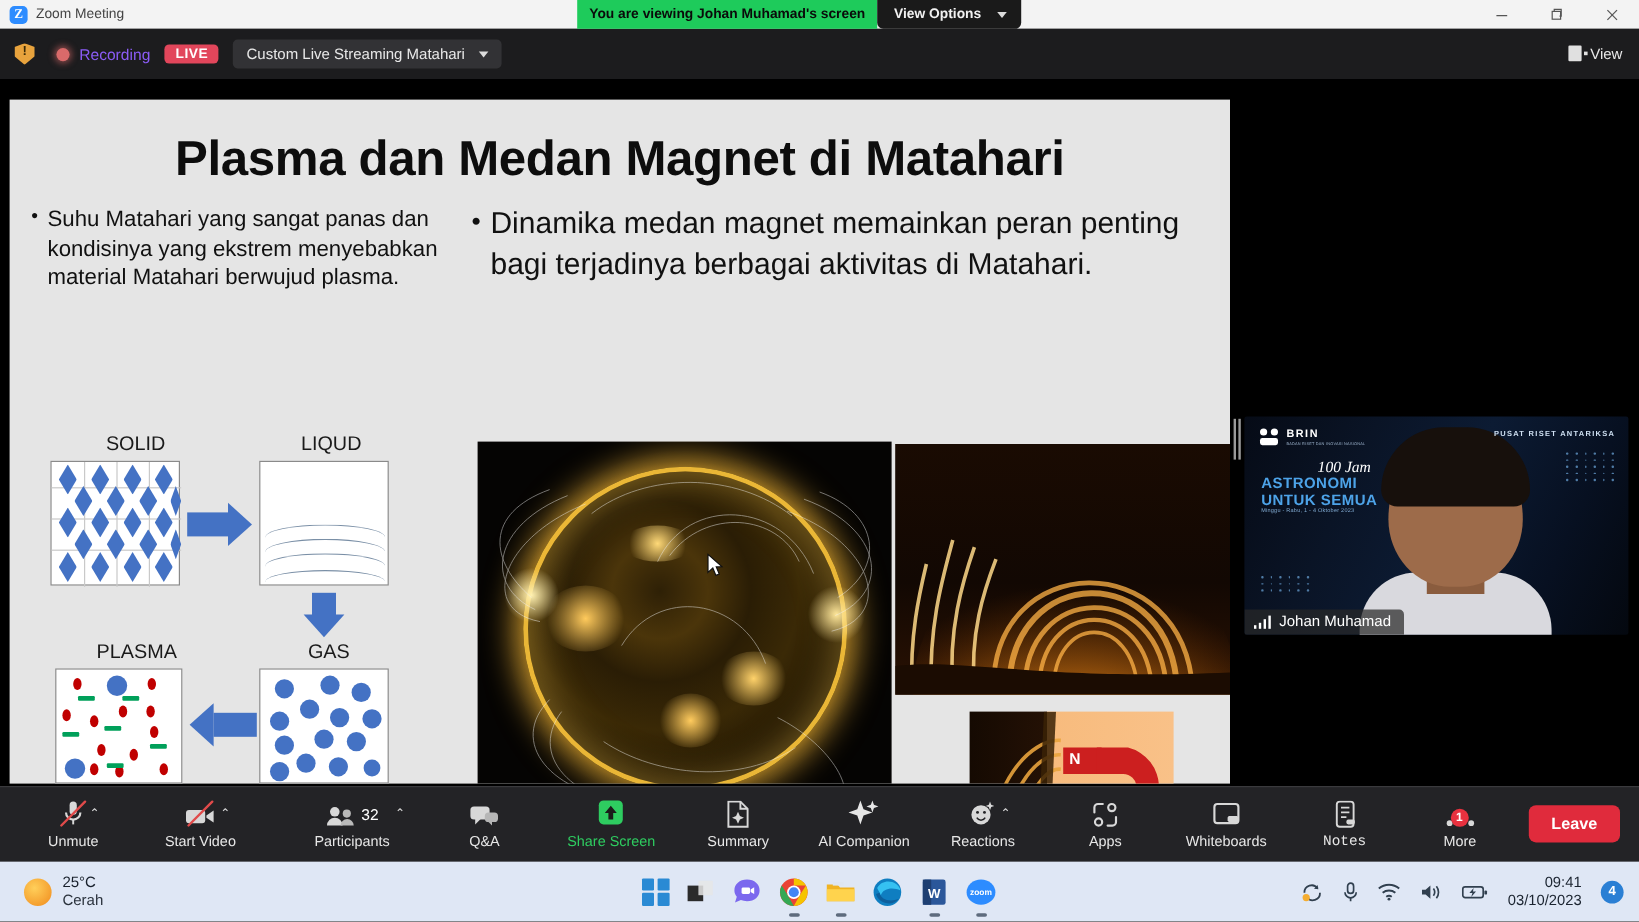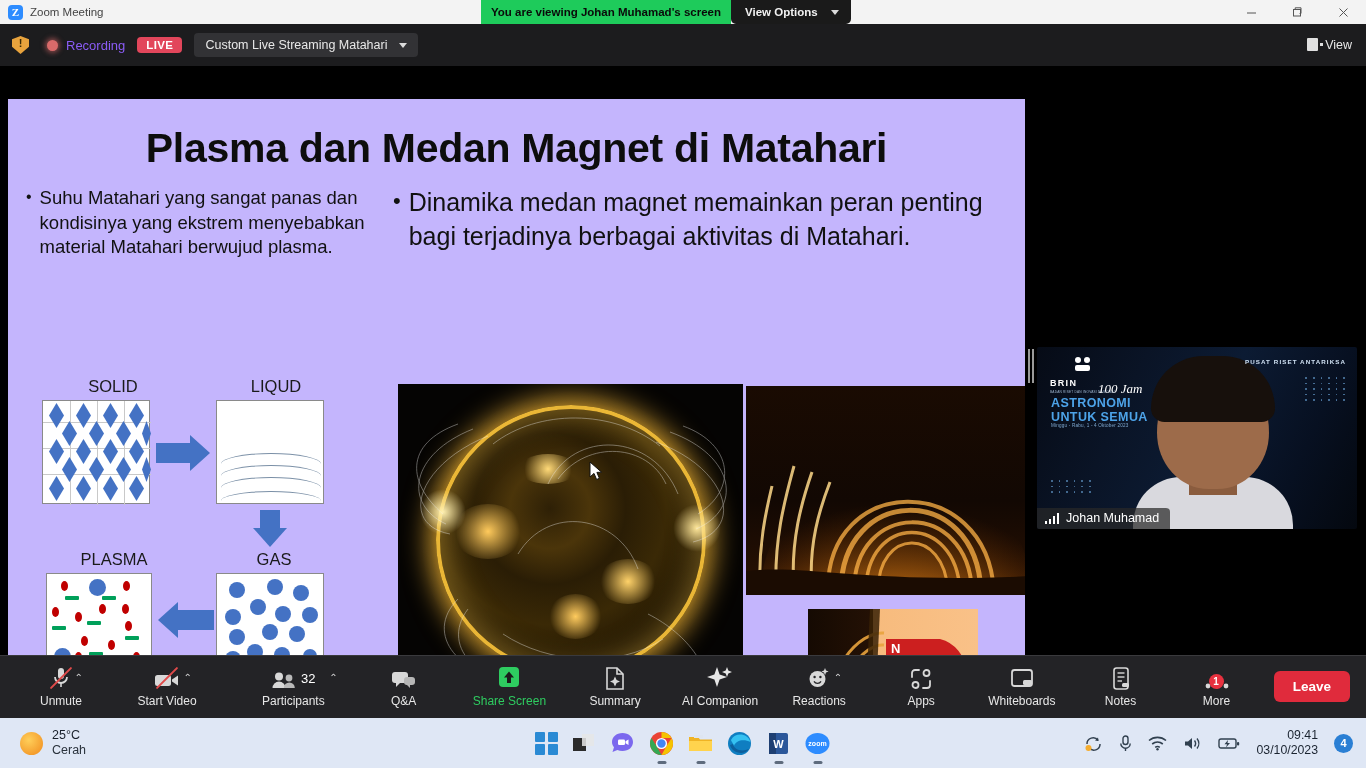--- a/index.html
+++ b/index.html
@@ -79,21 +79,21 @@
     color:#e8e8e8; font-size:12.5px;
   }
   #view-ico { width:11px;height:13px;background:#e0e0e0;border-radius:1px; position:relative;}
   #view-ico:after{content:"";position:absolute;right:-5px;top:5px;width:3px;height:3px;background:#e0e0e0;}
 
   
   #stage { position:absolute; left:0; top:66px; width:1366px; height:589px; background:#000; }
 
   #slide {
     position:absolute; left:8px; top:17px; width:1017px; height:570px;
-    background:#c4b5fd; overflow:hidden;margin-top:16px;
+    background:#e5e5e5; overflow:hidden;
   }
   #slide-title {
     text-align:center; font-family:"Liberation Sans", sans-serif; font-weight:bold;
     font-size:41px; color:#0d0d0d; margin-top:26px; letter-spacing:-0.3px;
   }
 
   .bullet-row { display:flex; margin-top:14px; }
   .bcol-left { width:375px; padding-left:18px; }
   .bcol-right { flex:1; padding-left:10px; padding-right:16px;}
   .bul { display:flex; }
@@ -170,21 +170,21 @@
     display:flex; align-items:center; justify-content:center; gap:2px;
   }
   #drag-handle i { display:block; width:2px; height:34px; background:#9a9a9a; }
 
   
   #videotile {
     position:absolute; left:1037px; top:281px; width:320px; height:182px;
     background: linear-gradient(115deg,#060b16 0%,#0a1426 28%,#0c1b33 52%,#071021 78%,#04080f 100%);
     overflow:hidden; border-radius:2px;
   }
-  #vt-brin { position:absolute; left:13px; top:9px; display:flex; align-items:center; gap:6px;flex-direction:column;}
+  #vt-brin { position:absolute; left:13px; top:9px; display:flex; align-items:center; gap:6px;}
   #brin-mark { width:16px;height:16px; position:relative; }
   #brin-mark b{ position:absolute; background:#fff; }
   #vt-brin-txt { color:#fff; font-size:9px; font-weight:bold; letter-spacing:1.3px; }
   #vt-brin-sub { color:#9fb6d0; font-size:3.2px; letter-spacing:.2px; margin-top:2px;}
   #vt-100 { position:absolute; left:14px; top:34px; color:#fff;
     font-family:"Liberation Serif", serif; font-style:italic; font-size:13px;margin-left:47px; }
   #vt-astro { position:absolute; left:14px; top:49px; color:#4da3e8; font-size:12.5px;
     font-weight:bold; letter-spacing:.4px; line-height:1.14; }
   #vt-date { position:absolute; left:14px; top:76px; color:#7fa8cf; font-size:4.6px; letter-spacing:.2px;}
   #vt-riset { position:absolute; right:11px; top:11px; color:#cfe0f2; font-size:6.2px;
@@ -721,21 +721,21 @@
   <div class="tbitem" style="margin-left:36px;">
     <div class="tbicon">
       <svg width="24" height="22" viewBox="0 0 24 22">
           <rect x="2" y="2" width="20" height="16" rx="2.5" fill="none" stroke="#d8d8d8" stroke-width="1.8"></rect>
           <rect x="13" y="12" width="9" height="5" rx="1.5" fill="#d8d8d8"></rect>
         </svg>
     </div>
     <div class="tb-label">Whiteboards</div>
   </div>
 
-  <div class="tbitem" style="margin-left:34px;">
+  <div class="tbitem" style="margin-left:34px;font-family:Liberation Mono, monospace;">
     <div class="tbicon">
       <svg width="20" height="23" viewBox="0 0 20 23">
           <rect x="3" y="1" width="14" height="21" rx="2.5" fill="none" stroke="#d8d8d8" stroke-width="1.6"></rect>
           <line x1="6.5" y1="6" x2="13.5" y2="6" stroke="#d8d8d8" stroke-width="1.4"></line>
           <line x1="6.5" y1="10" x2="13.5" y2="10" stroke="#d8d8d8" stroke-width="1.4"></line>
           <line x1="6.5" y1="14" x2="11" y2="14" stroke="#d8d8d8" stroke-width="1.4"></line>
           <rect x="11" y="16" width="7" height="4" rx="1.5" fill="#d8d8d8"></rect>
         </svg>
     </div>
     <div class="tb-label">Notes</div>

